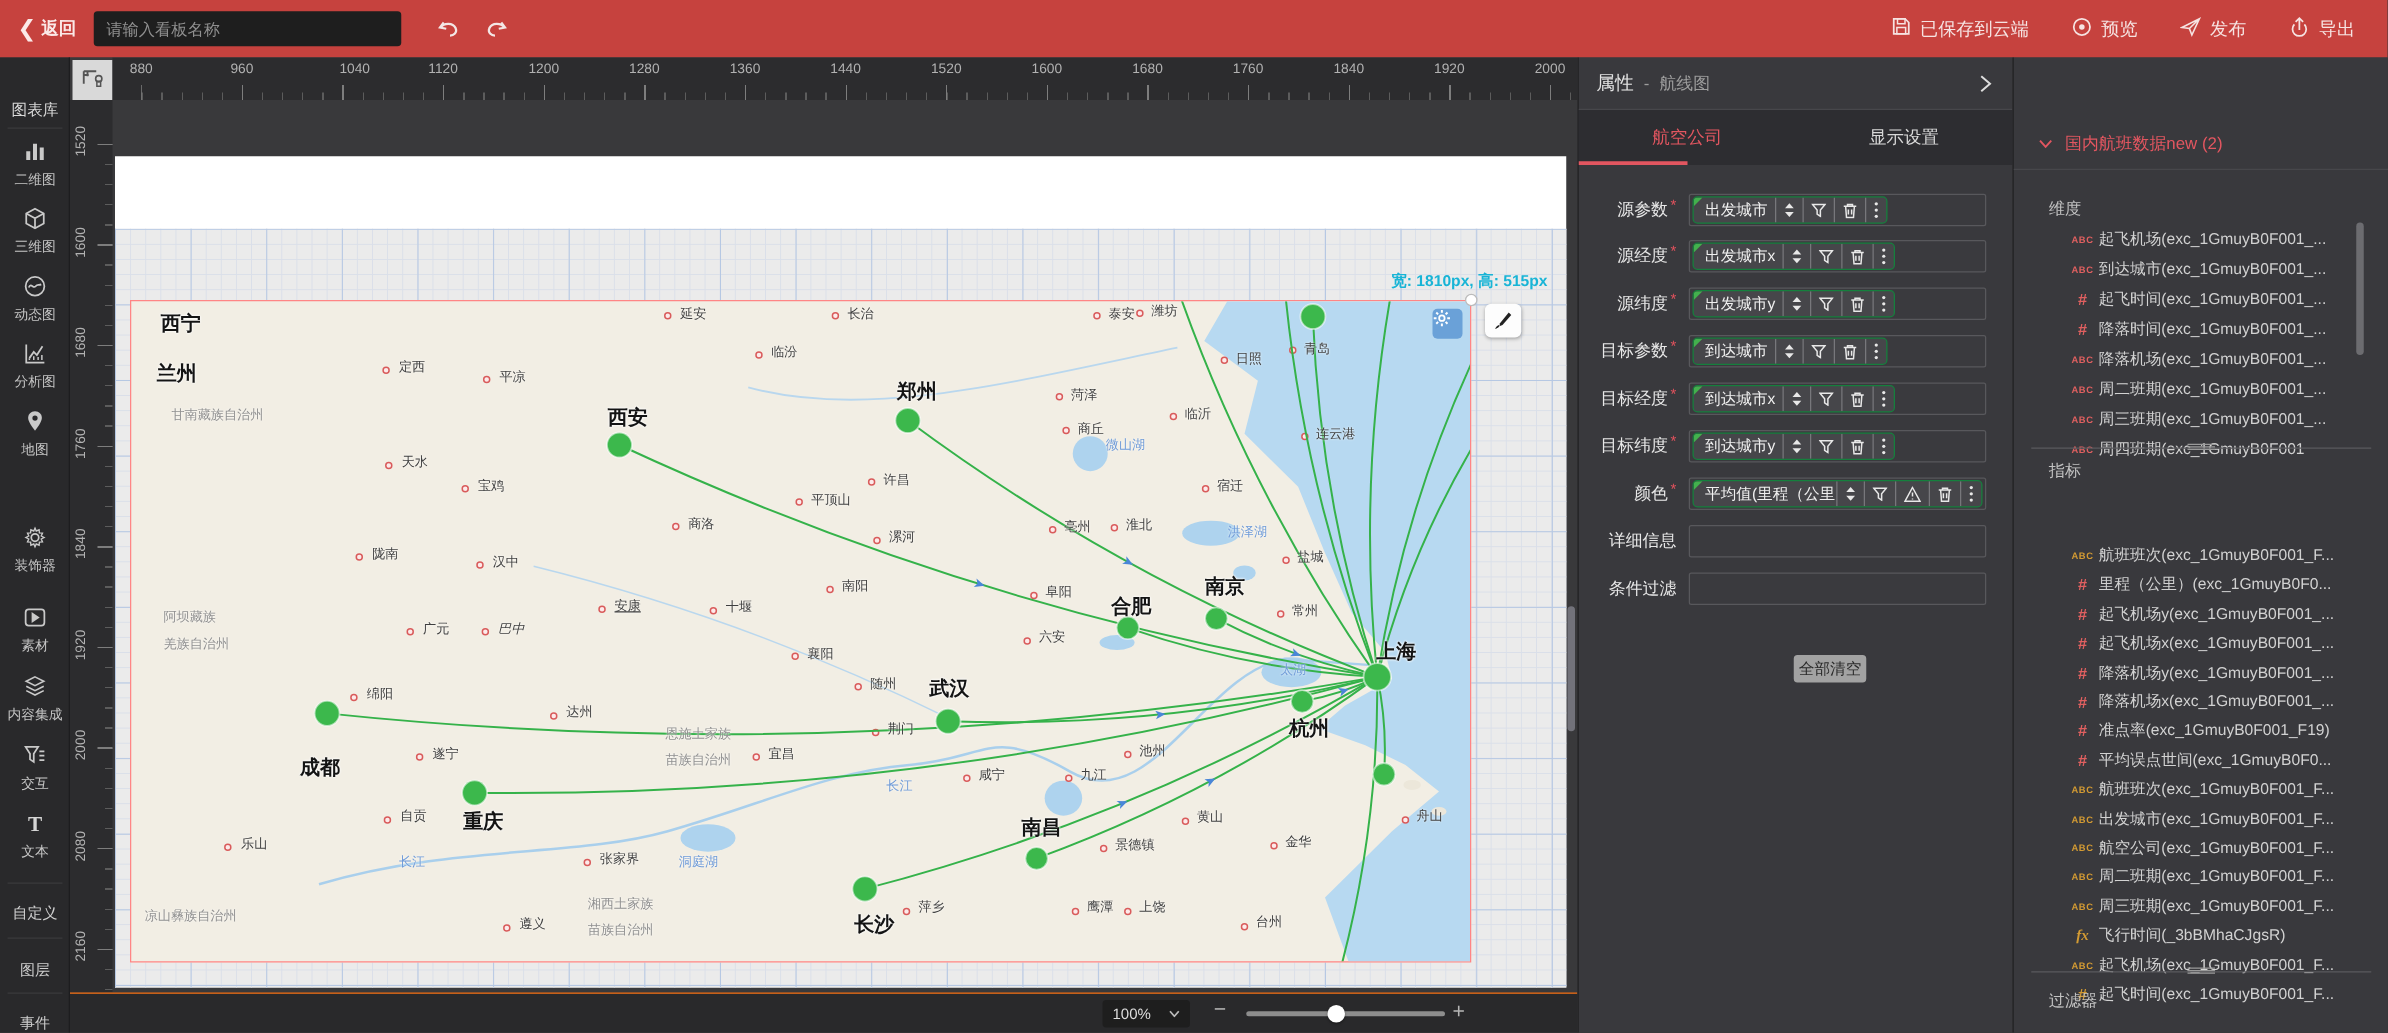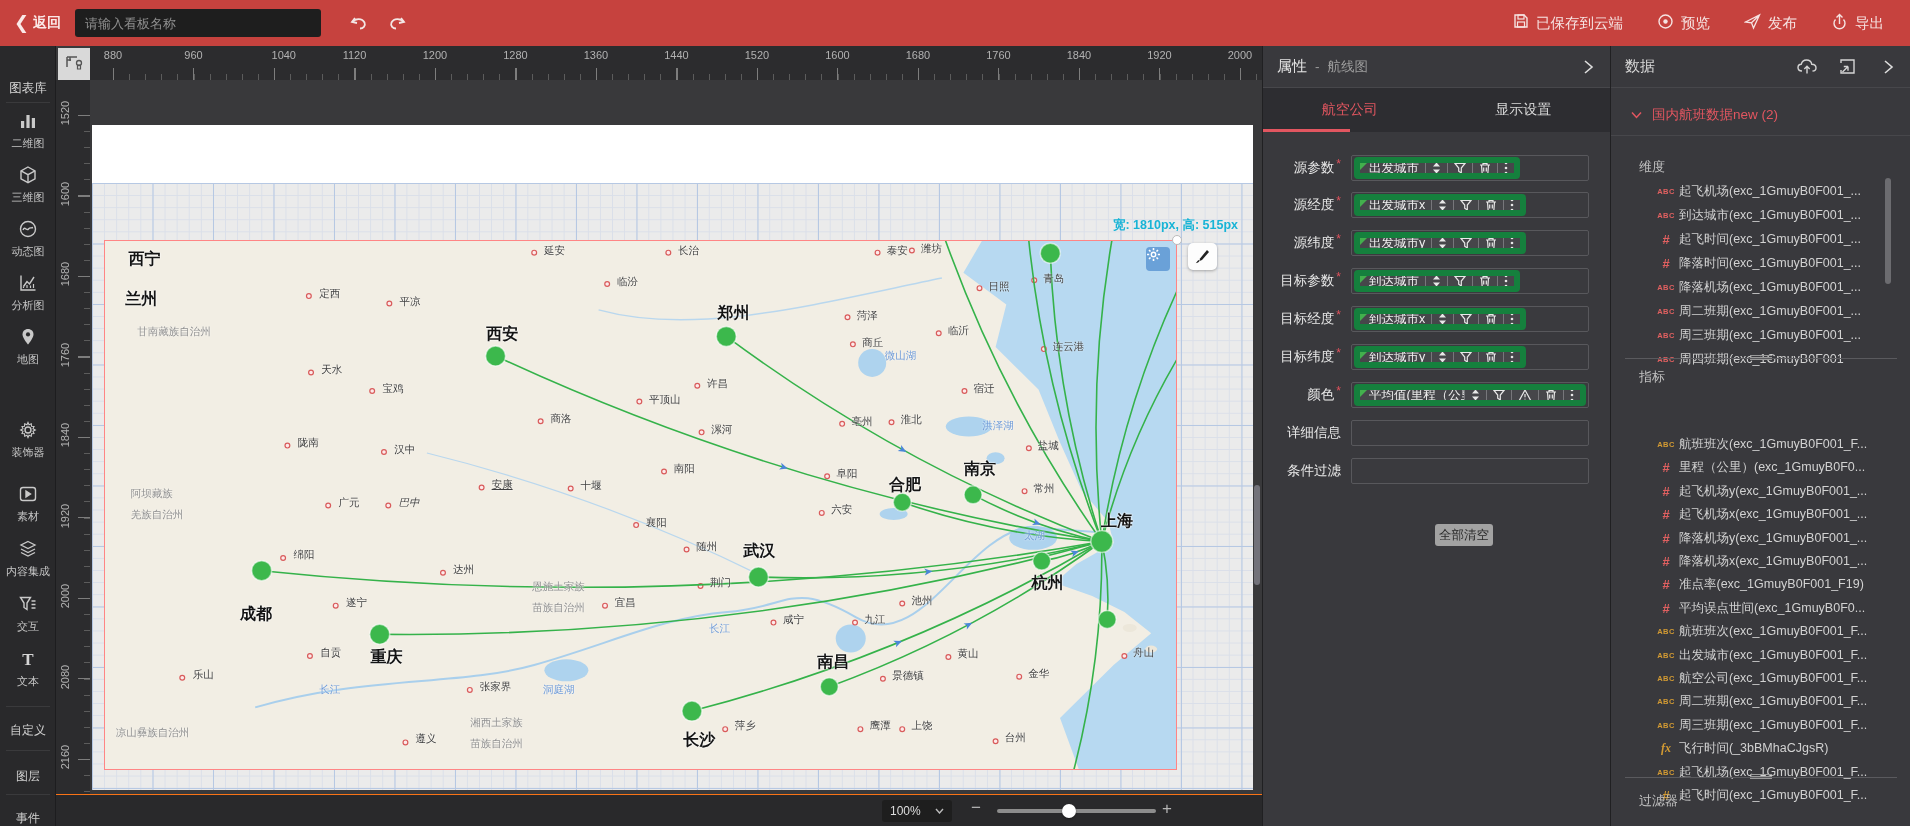--- a/index.html
+++ b/index.html
@@ -9,21 +9,21 @@
   
   #topbar { position:absolute; left:0; top:0; width:1910px; height:46px; background:#c6423e;
     display:flex; align-items:center; color:#fbe9e8; font-size:14px; }
   .tb-back { display:flex; align-items:center; gap:4px; padding:0 14px; cursor:pointer; font-weight:bold; }
   .tb-back .chv { font-size:18px; font-weight:normal; line-height:1; }
   #board-input { width:246px; height:28px; background:#1e1e1e; border:none; border-radius:3px;
     color:#ddd; font-size:13px; padding:0 10px; outline:none; }
   #board-input::placeholder { color:#8f8f8f; }
   .tb-hist { display:flex; gap:18px; margin-left:28px; }
   .tb-hist svg { display:block; }
-  .tb-right { position:absolute; right:0; top:0; height:46px; display:flex; align-items:center; gap:34px; padding-right:26px;font-family:Liberation Mono, monospace; }
+  .tb-right { position:absolute; right:0; top:0; height:46px; display:flex; align-items:center; gap:34px; padding-right:26px; }
   .tb-item { display:flex; align-items:center; gap:7px; cursor:pointer; font-size:14.5px; color:#f6e3e2; }
 
   
   #sidebar { position:absolute; left:0; top:46px; width:56px; height:780px; background:#29292b; border-right:1px solid #1d1d1f; }
   .sb-head { position:absolute; left:0; width:56px; text-align:center; color:#d8d8d8; font-size:12.5px; }
   .sb-item { position:absolute; left:0; width:56px; text-align:center; cursor:pointer; color:#c6c6c6; }
   .sb-item .ic { height:22px; display:flex; align-items:center; justify-content:center; }
   .sb-item .lb { font-size:11px; margin-top:4px; color:#c6c6c6; }
   .sb-text { position:absolute; left:0; width:56px; text-align:center; color:#cfcfcf; font-size:12px; cursor:pointer; }
   .sb-div { position:absolute; left:6px; width:44px; height:1px; background:#3a3a3c; }
@@ -89,21 +89,21 @@
   .tab { width:50%; text-align:center; font-size:14px; color:#d9d9d9; cursor:pointer; }
   .tab.active { color:#e25660; }
   #tab-underline { position:absolute; left:0; bottom:0; width:87px; height:3px; background:#e25660; }
   .fld-row { position:absolute; left:0; width:348px; height:26px; }
   .fld-lbl { position:absolute; left:0; top:0; width:78px; height:26px; display:flex; align-items:center; justify-content:flex-end;
     font-size:13.5px; color:#e8e8e8; }
   .req { color:#e0515c; margin-left:2px; font-size:12px; position:relative; top:-4px; }
   .fld-box { position:absolute; left:88px; top:0; width:238px; height:26px; border:1px solid #58585c; border-radius:2px; background:#3a3a3e;
     display:flex; align-items:center; padding:0 2px; }
   .chip { position:relative; display:inline-flex; align-items:stretch; height:22px; background:#46464a;
-    border:6px solid #15803d; border-radius:4px; overflow:hidden; cursor:pointer; }
+    border:1px solid #15803d; border-radius:4px; overflow:hidden; cursor:pointer; }
   .chip::before { content:""; position:absolute; left:0; top:0; border-style:solid; border-width:7px 7px 0 0; border-color:#43b04d transparent transparent transparent; }
   .seg { display:flex; align-items:center; padding:0 6px; border-left:1px solid #77777b; color:#f0f0f0; font-size:12.5px; white-space:nowrap; }
   .seg:first-child { border-left:none; padding-left:9px; max-width:122px; overflow:hidden; }
   .clear-btn { position:absolute; left:172px; top:478px; width:58px; height:22px; background:#a2a2a2; color:#2a2a2a;
     font-size:12.5px; border:none; border-radius:3px; cursor:pointer; }
 
   
   #datapanel { position:absolute; left:1610px; top:46px; width:300px; height:780px; background:#39393d; border-left:1px solid #202022; color:#d8d8d8; }
   #ds-row { position:absolute; left:0; top:54px; width:300px; height:30px; display:flex; align-items:center; cursor:pointer; }
   #ds-row .chev { margin-left:20px; display:flex; }
@@ -824,41 +824,20 @@
         <div class="fld-lbl">
           <span>条件过滤</span>
         </div>
         <div class="fld-box"></div>
       </div>
     </div>
   <button class="clear-btn">全部清空</button>
 </div>
 
 <div id="datapanel">
-  <div class="pn-head">
-    <span>数据</span>
-    <span class="grow"></span>
-    <span class="collapse" style="margin-right:22px">
-        <svg width="20" height="17" viewBox="0 0 20 17">
-          <path d="M5 13 C2.5 13 1 11.5 1 9.5 C1 7.5 2.5 6.3 4.3 6.2 C4.8 3.8 6.8 2 9.5 2 C12.3 2 14.4 3.9 14.8 6.3 C17 6.4 19 7.8 19 10 C19 12 17.5 13 15.5 13" fill="none" stroke="#d5d5d5" stroke-width="1.4"></path>
-          <path d="M10 15.5 V8.5 M7.3 11 L10 8.3 L12.7 11" fill="none" stroke="#d5d5d5" stroke-width="1.4"></path>
-        </svg>
-      </span>
-    <span class="collapse" style="margin-right:24px">
-        <svg width="17" height="17" viewBox="0 0 17 17">
-          <path d="M2 5 V2 H15 V15 H2 V12" fill="none" stroke="#d5d5d5" stroke-width="1.4"></path>
-          <path d="M9 8.5 L3.5 14 M9 8.5 H4.8 M9 8.5 V12.7" fill="none" stroke="#d5d5d5" stroke-width="1.4"></path>
-        </svg>
-      </span>
-    <span class="collapse">
-        <svg width="16" height="16" viewBox="0 0 16 16">
-          <path d="M5 2 L12 8 L5 14" fill="none" stroke="#ddd" stroke-width="1.6"></path>
-        </svg>
-      </span>
-  </div>
   <div id="ds-row">
     <span class="chev">
         <svg width="11" height="8" viewBox="0 0 11 8">
           <path d="M1 1.5 L5.5 6.5 L10 1.5" fill="none" stroke="#e25660" stroke-width="1.5"></path>
         </svg>
       </span>
     <span class="nm">国内航班数据new (2)</span>
   </div>
   <div id="ds-div"></div>
   <div class="sec-lbl" style="top:112px">维度</div>

